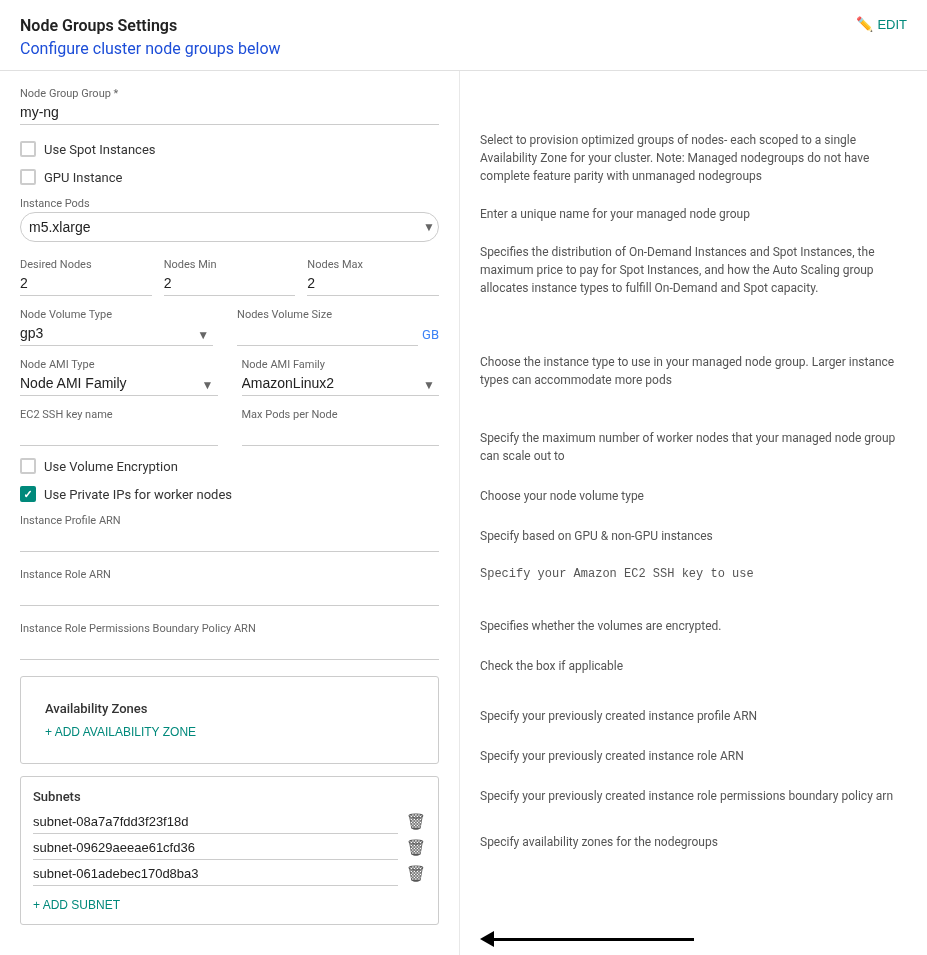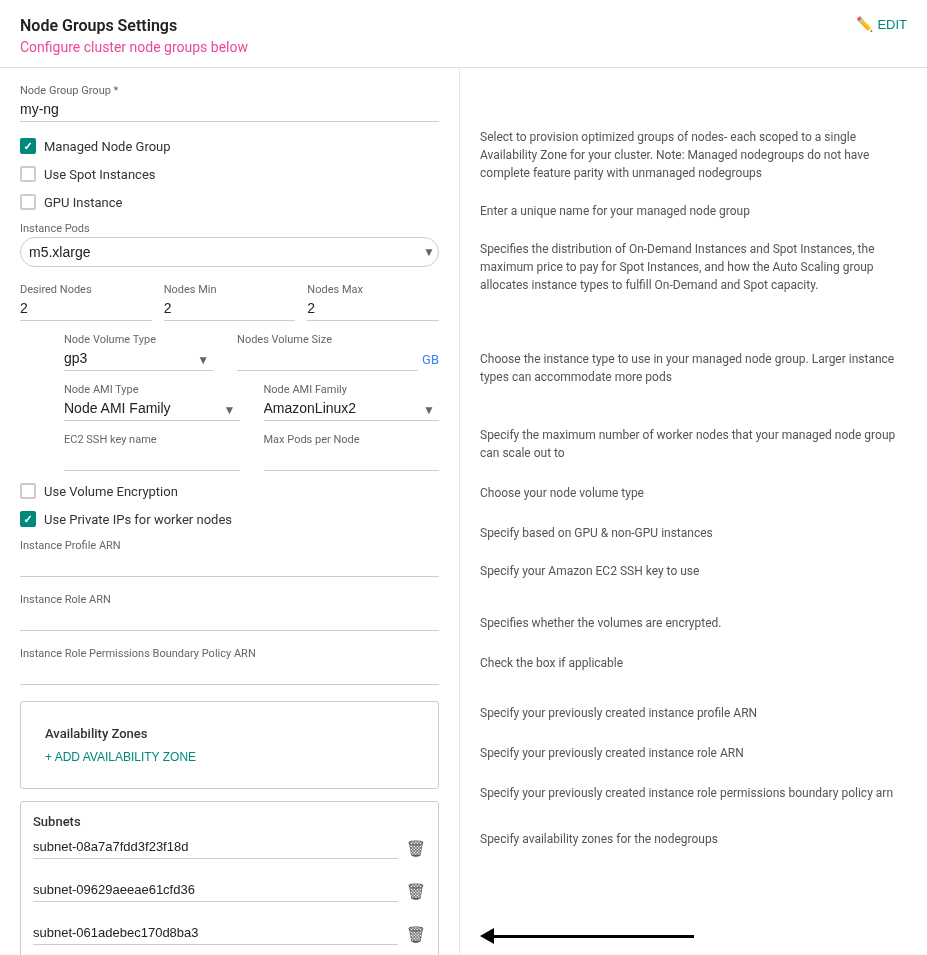--- a/index.html
+++ b/index.html
@@ -2,21 +2,21 @@
 <html><head>
   <meta charset="utf-8">
   <style>
     * { box-sizing: border-box; margin: 0; padding: 0; }
     body { font-family: -apple-system, BlinkMacSystemFont, 'Segoe UI', Roboto, sans-serif; background: #fff; color: #333; font-size: 13px; }
 
     .page-container { display: flex; flex-direction: column; min-height: 955px; }
 
     .header { padding: 16px 20px 12px; border-bottom: 1px solid #e0e0e0; display: flex; justify-content: space-between; align-items: flex-start; }
     .header-left h1 { font-size: 16px; font-weight: 600; color: #222; margin-bottom: 4px; }
-    .header-left p { font-size: 14px; color: #ec4899; }
+    .header-left p { font-size: 16px; color: #1d4ed8; }
     .edit-btn { display: flex; align-items: center; gap: 4px; color: #00897b; font-size: 13px; font-weight: 500; cursor: pointer; border: none; background: none; padding: 0; }
     .edit-icon { color: #00897b; font-size: 14px; }
 
     .main-content { display: flex; flex: 1; }
 
     .form-panel { flex: 0 0 460px; padding: 16px 20px; border-right: 1px solid #e8e8e8; overflow-y: auto; }
     .help-panel { flex: 1; padding: 16px 20px; color: #555; font-size: 12px; line-height: 1.5; }
 
     .form-section { margin-bottom: 16px; }
 
@@ -28,21 +28,21 @@
     .checkbox-row label { font-size: 13px; color: #333; cursor: pointer; }
 
     .checkbox {
       width: 16px; height: 16px; border: 2px solid #ccc; border-radius: 2px;
       display: flex; align-items: center; justify-content: center;
       cursor: pointer; flex-shrink: 0;
     }
     .checkbox.checked { background: #00897b; border-color: #00897b; }
     .checkbox.checked::after { content: '✓'; color: white; font-size: 11px; font-weight: bold; }
 
-    .grid-2 { display: grid; grid-template-columns: 1fr 1fr; gap: 24px; margin-bottom: 12px; margin-left: 44px; }
+    .grid-2 { display: grid; grid-template-columns: 1fr 1fr; gap: 24px; margin-bottom: 12px; }
     .grid-3 { display: grid; grid-template-columns: 1fr 1fr 1fr; gap: 12px; margin-bottom: 12px; }
 
     .select-field { position: relative; }
     .select-field select {
       width: 100%; border: none; border-bottom: 1px solid #ccc;
       outline: none; font-size: 14px; color: #222; padding: 2px 24px 4px 0;
       background: transparent; cursor: pointer; appearance: none;
     }
     .select-arrow { position: absolute; right: 4px; top: 50%; transform: translateY(-50%); pointer-events: none; color: #666; font-size: 12px; }
 
@@ -57,21 +57,21 @@
     .volume-size-input { flex: 1; border: none; border-bottom: 1px solid #ccc; outline: none; font-size: 14px; padding: 2px 0 4px; }
     .gb-label { font-size: 13px; color: #3b82f6; padding-bottom: 4px; }
 
     .az-section { border: 1px solid #ccc; border-radius: 3px; padding: 24px; margin-bottom: 12px; }
     .az-title { font-size: 13px; font-weight: 500; margin-bottom: 8px; }
     .add-link { color: #00897b; font-size: 12px; font-weight: 500; cursor: pointer; border: none; background: none; padding: 0; }
 
     .subnets-section { border: 1px solid #ccc; border-radius: 3px; padding: 12px; margin-bottom: 12px; }
     .subnets-title { font-size: 13px; font-weight: 500; margin-bottom: 8px; }
 
-    .subnet-row { display: flex; align-items: center; gap: 8px; margin-bottom: 21px; }
+    .subnet-row { display: flex; align-items: flex-start; gap: 8px; margin-bottom: 4px; }
     .subnet-input { flex: 1; border: none; border-bottom: 1px solid #ccc; outline: none; font-size: 13px; color: #222; padding: 2px 0 4px; background: transparent; }
     .delete-icon { color: #555; cursor: pointer; font-size: 16px; flex-shrink: 0; }
 
     .help-text { margin-bottom: 16px; padding-top: 4px; }
 
     .arrow-indicator { display: flex; align-items: center; margin-top: 40px; }
     .arrow-line { width: 200px; height: 3px; background: #000; }
     .arrow-head { width: 0; height: 0; border-top: 8px solid transparent; border-bottom: 8px solid transparent; border-right: 14px solid #000; }
   </style>
 </head>
@@ -92,24 +92,20 @@
 
   <div class="main-content">
 
     <div class="form-panel">
 
       <div class="form-section">
         <div class="field-label">Node Group Group *</div>
         <input class="field-input" type="text" value="my-ng" style="">
       </div>
 
-      <div class="checkbox-row">
-        <div class="checkbox checked"></div>
-        <label>Managed Node Group</label>
-      </div>
 
       <div class="checkbox-row">
         <div class="checkbox"></div>
         <label>Use Spot Instances</label>
       </div>
 
       <div class="checkbox-row">
         <div class="checkbox"></div>
         <label>GPU Instance</label>
       </div>
@@ -268,21 +264,21 @@
       </div>
 
       <div class="help-text" style="margin-top: 18px;">
         <span>Choose your node volume type</span>
       </div>
 
       <div class="help-text" style="margin-top: 18px;">
         <span>Specify based on GPU &amp; non-GPU instances</span>
       </div>
 
-      <div class="help-text" style="margin-top: 12px;">
+      <div class="help-text" style="margin-top: 12px; font-family: Liberation Mono, monospace;">
         <span>Specify your Amazon EC2 SSH key to use</span>
       </div>
 
       <div class="help-text" style="margin-top: 30px;">
         <span>Specifies whether the volumes are encrypted.</span>
       </div>
 
       <div class="help-text" style="margin-top: 18px;">
         <span>Check the box if applicable</span>
       </div>

